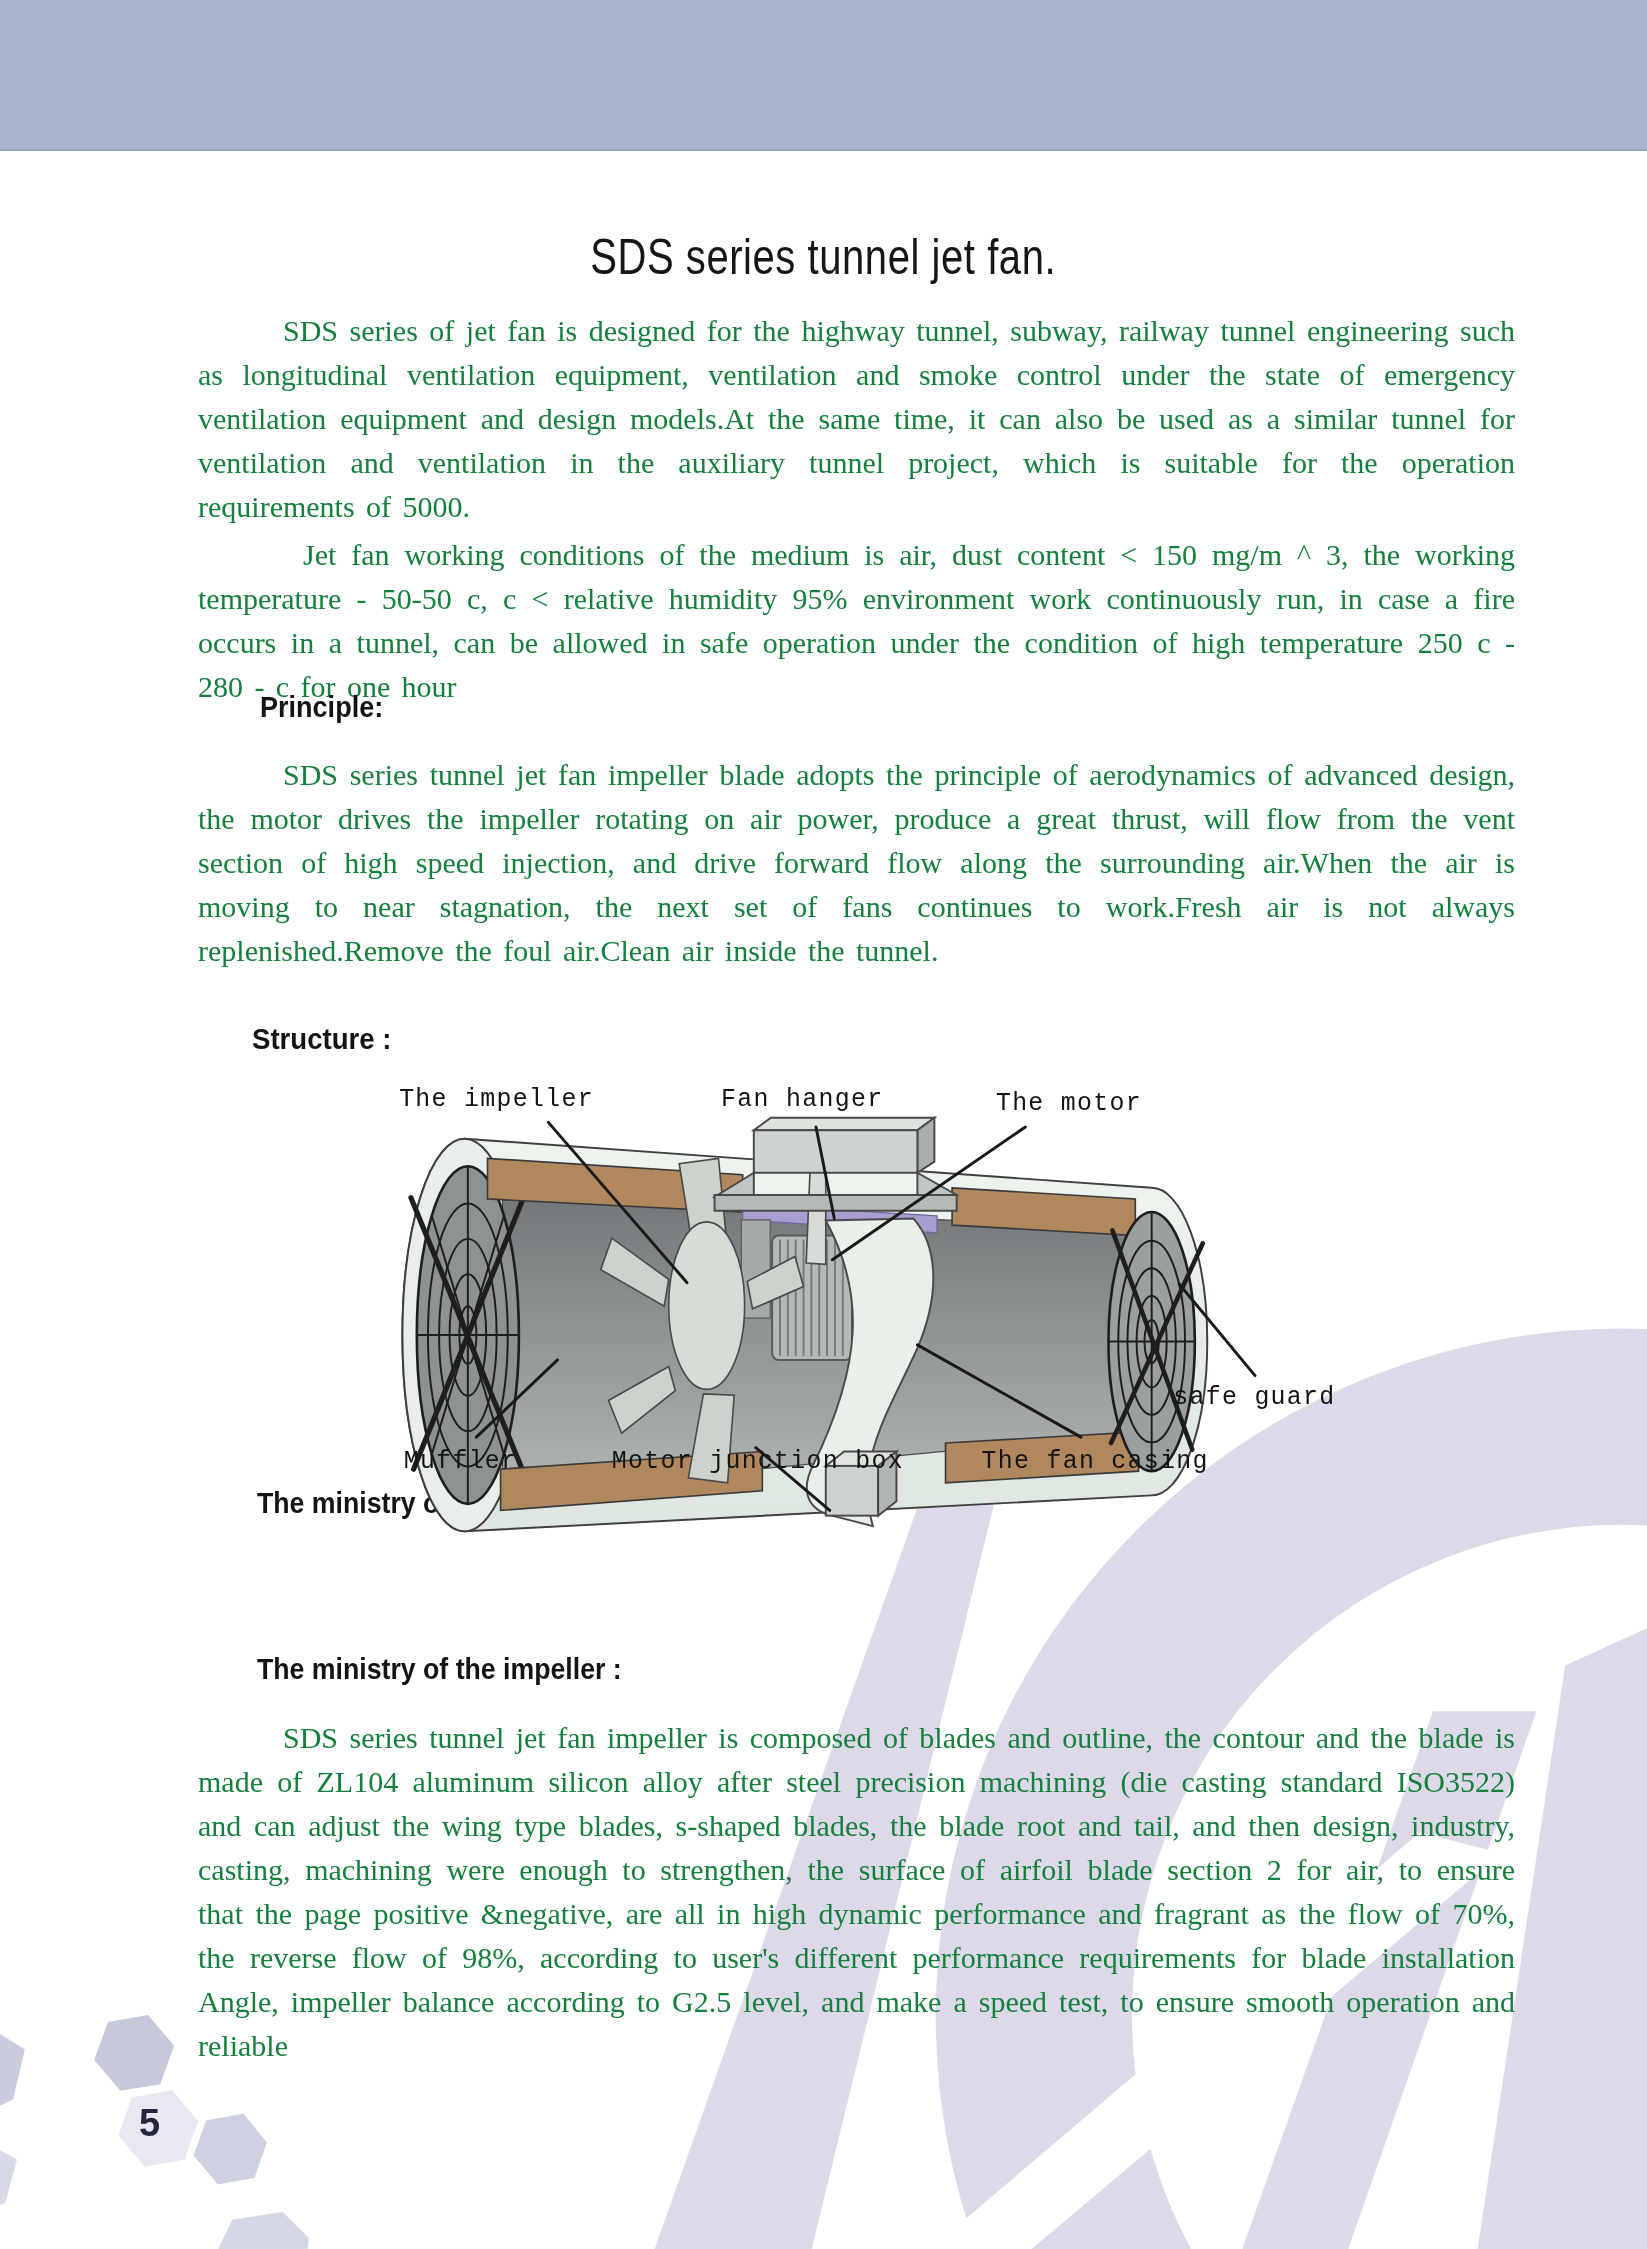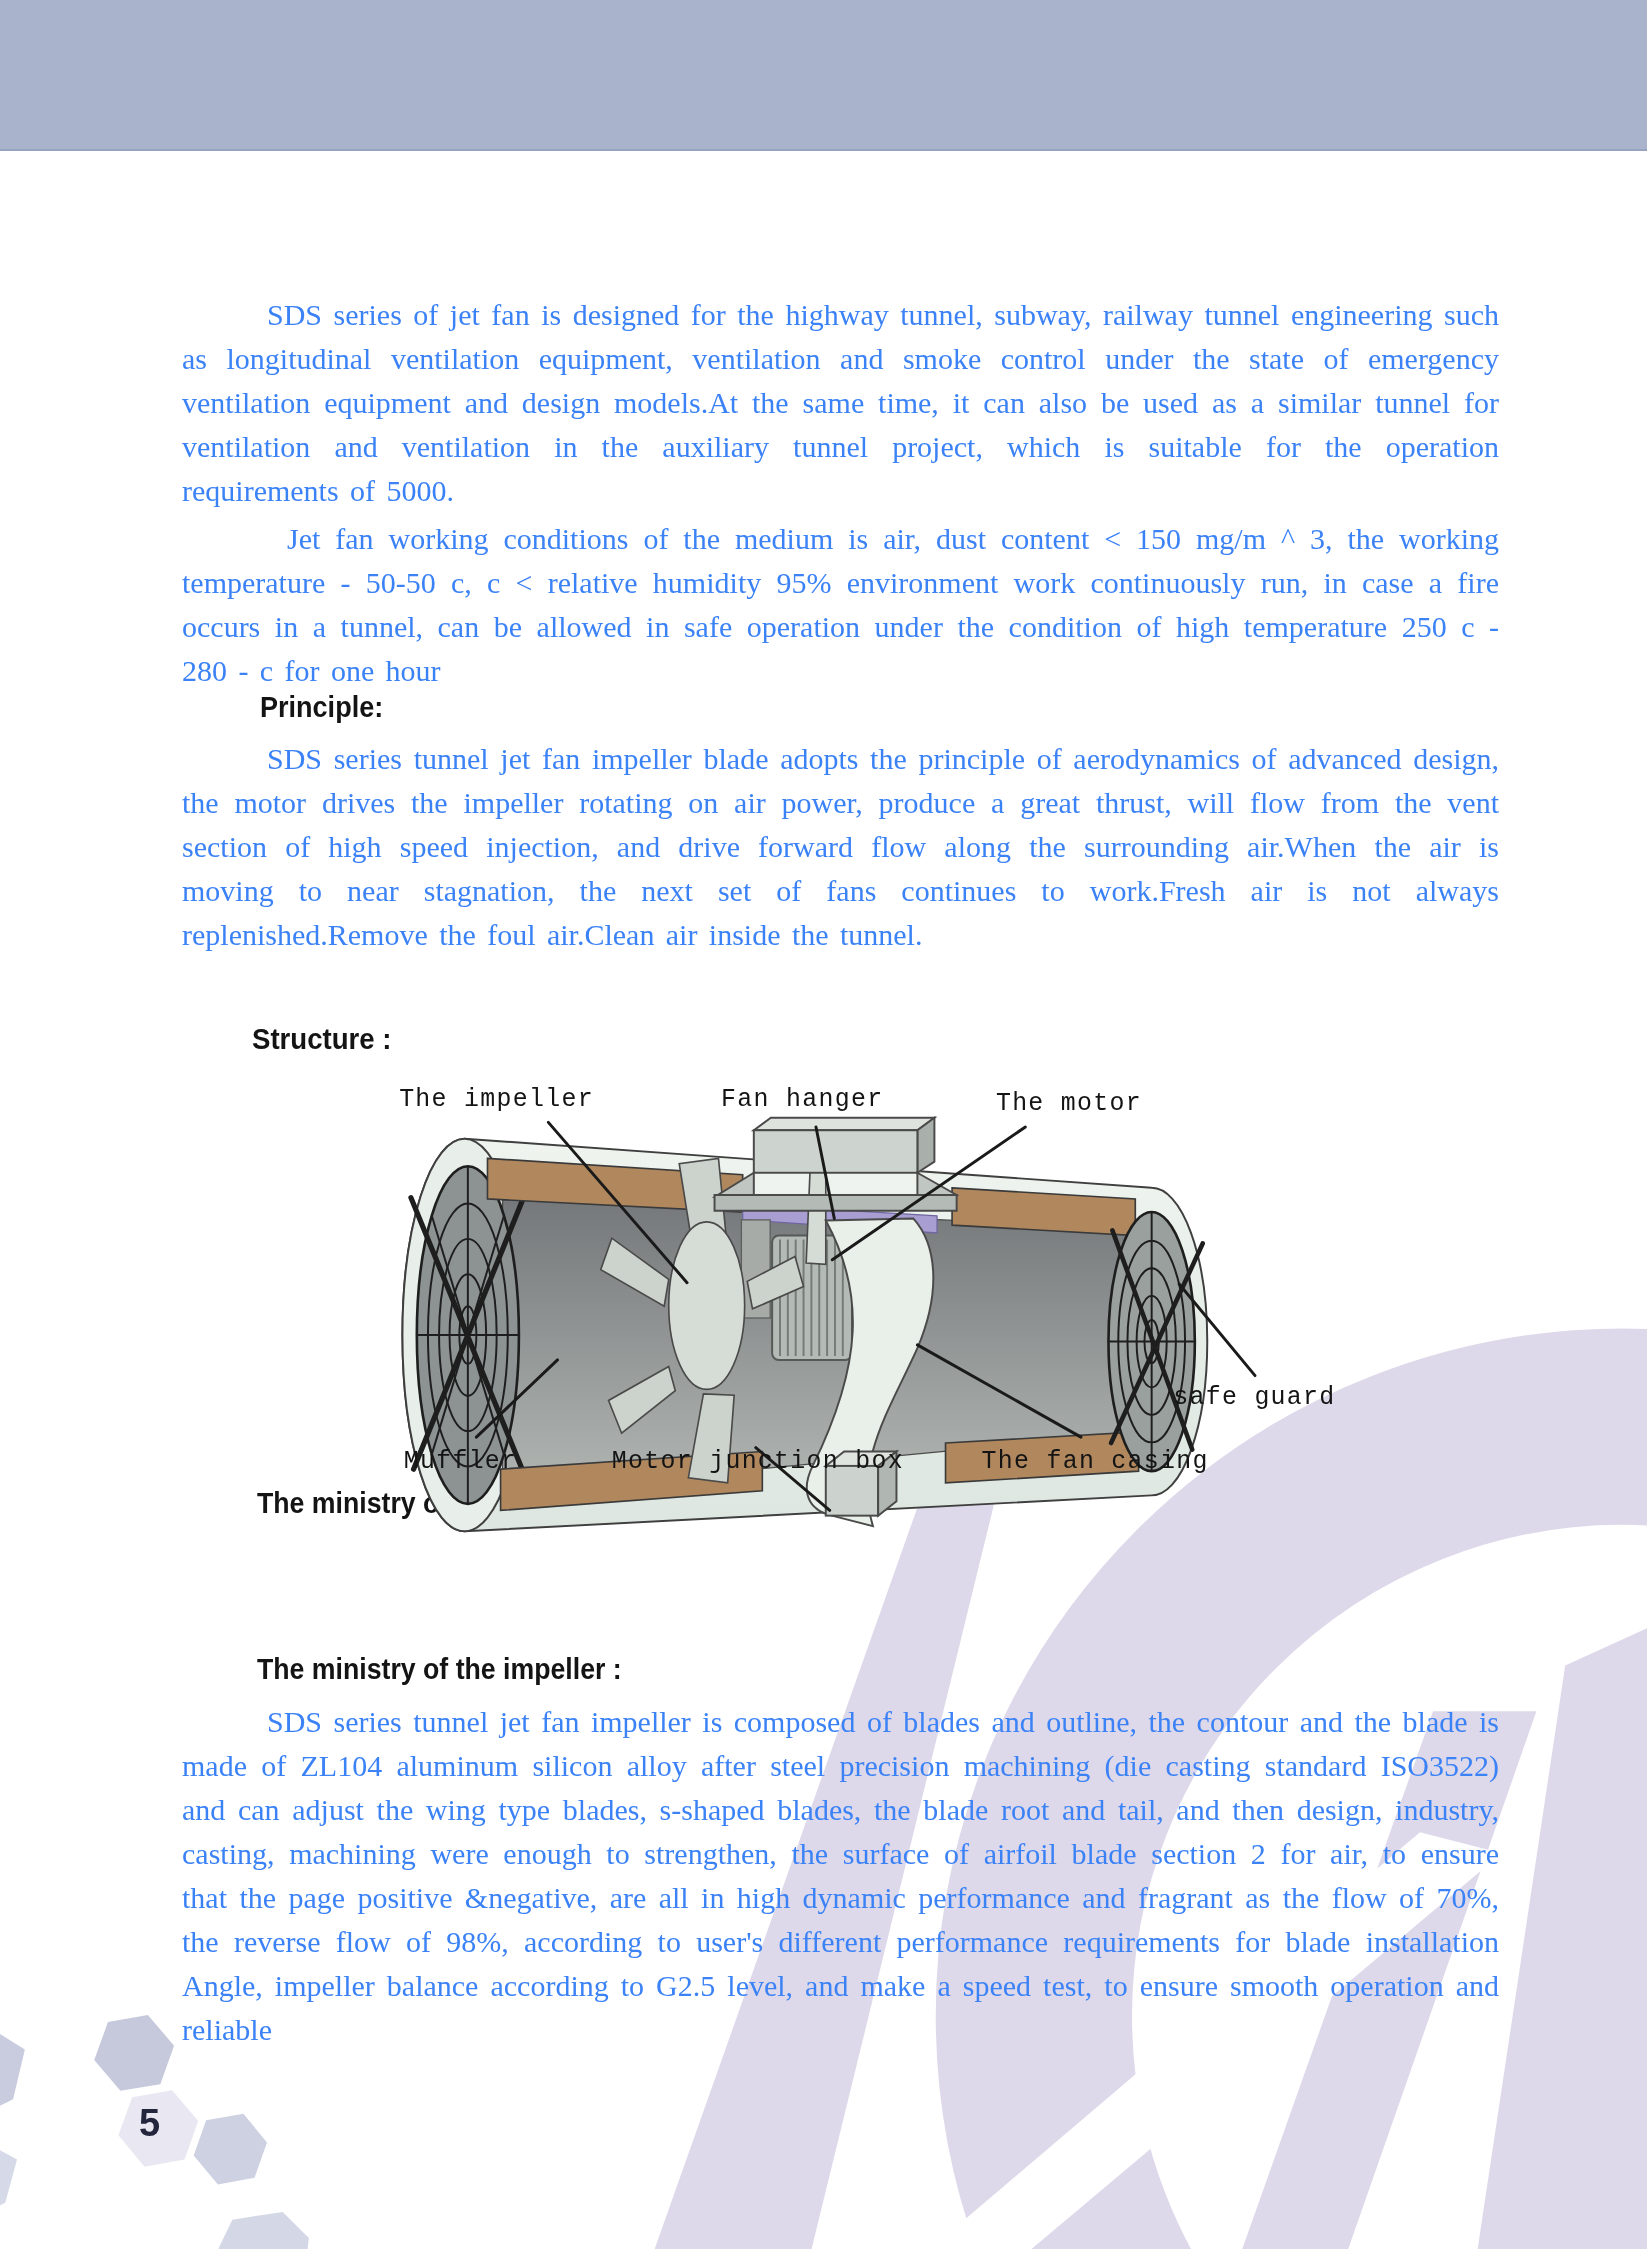--- a/index.html
+++ b/index.html
@@ -18,22 +18,22 @@
   .diagram-layer{position:absolute;left:0;top:0;width:1647px;height:2250px;z-index:3;pointer-events:none;}
   
   .title-wrap{position:absolute;left:0;top:228px;width:1647px;text-align:center;}
   .title{
     display:inline-block;font-family:"Liberation Sans",sans-serif;font-weight:400;
     font-size:50px;color:#161616;transform:scaleX(0.80);transform-origin:center;
     letter-spacing:0.7px;white-space:nowrap;
   }
   
   .para{
-    position:absolute;left:182px;width:1317px;margin:0;
-    font-size:30px;line-height:44px;color:#3b82f6;text-align:justify;text-align-last:left;
+    position:absolute;left:182px;width:1317px;margin:16px;
+    font-size:30px;line-height:44px;color:#15803d;text-align:justify;text-align-last:left;
     font-family:"Liberation Serif",serif;word-spacing:3.9px;
   }
   .ind130{text-indent:85px;}
   .ind160{text-indent:105px;}
   
   .subhead{
     position:absolute;margin:0;font-family:"Liberation Sans",sans-serif;font-weight:700;
     color:#141414;transform:scaleX(0.92);transform-origin:left center;white-space:nowrap;
   }
   
@@ -63,20 +63,23 @@
     <polygon fill="#cdd1e1" points="408,3274 389,3328 333,3338 296,3294 315,3240 372,3230"></polygon>
     <polygon fill="#d4d7e6" points="333,3438 355,3392 432,3380 472,3420 470,3438"></polygon>
     <polygon fill="#c9ccdf" points="0,3108 38,3132 20,3208 0,3218"></polygon>
     <polygon fill="#d6d9e7" points="0,3286 26,3300 8,3366 0,3370"></polygon>
   </g>
 </svg>
 
 <div class="content-layer">
   <div class="top-band"></div>
 
+  <div class="title-wrap">
+    <span class="title">SDS series tunnel jet fan.</span>
+  </div>
 
   <p class="para ind130" style="top:293px">SDS series of jet fan is designed for the highway tunnel, subway, railway tunnel engineering such as longitudinal ventilation equipment, ventilation and smoke control under the state of emergency ventilation equipment and design models.At the same time, it can also be used as a similar tunnel for ventilation and ventilation in the auxiliary tunnel project, which is suitable for the operation requirements of 5000.</p>
   <p class="para ind160" style="top:517px">Jet fan working conditions of the medium is air, dust content &lt; 150 mg/m ^ 3, the working temperature - 50-50 c, c &lt; relative humidity 95% environment work continuously run, in case a fire occurs in a tunnel, can be allowed in safe operation under the condition of high temperature 250 c - 280 - c for one hour</p>
 
   <h3 class="subhead" style="left:260px;top:690px;font-size:29.4px">Principle:</h3>
   <p class="para ind130" style="top:737px">SDS series tunnel jet fan impeller blade adopts the principle of aerodynamics of advanced design, the motor drives the impeller rotating on air power, produce a great thrust, will flow from the vent section of high speed injection, and drive forward flow along the surrounding air.When the air is moving to near stagnation, the next set of fans continues to work.Fresh air is not always replenished.Remove the foul air.Clean air inside the tunnel.</p>
 
   <h3 class="subhead" style="left:252px;top:1022px;font-size:30px">Structure :</h3>
 
   <h3 class="subhead" style="left:257px;top:1487px;font-size:29px">The ministry of housing :</h3>

